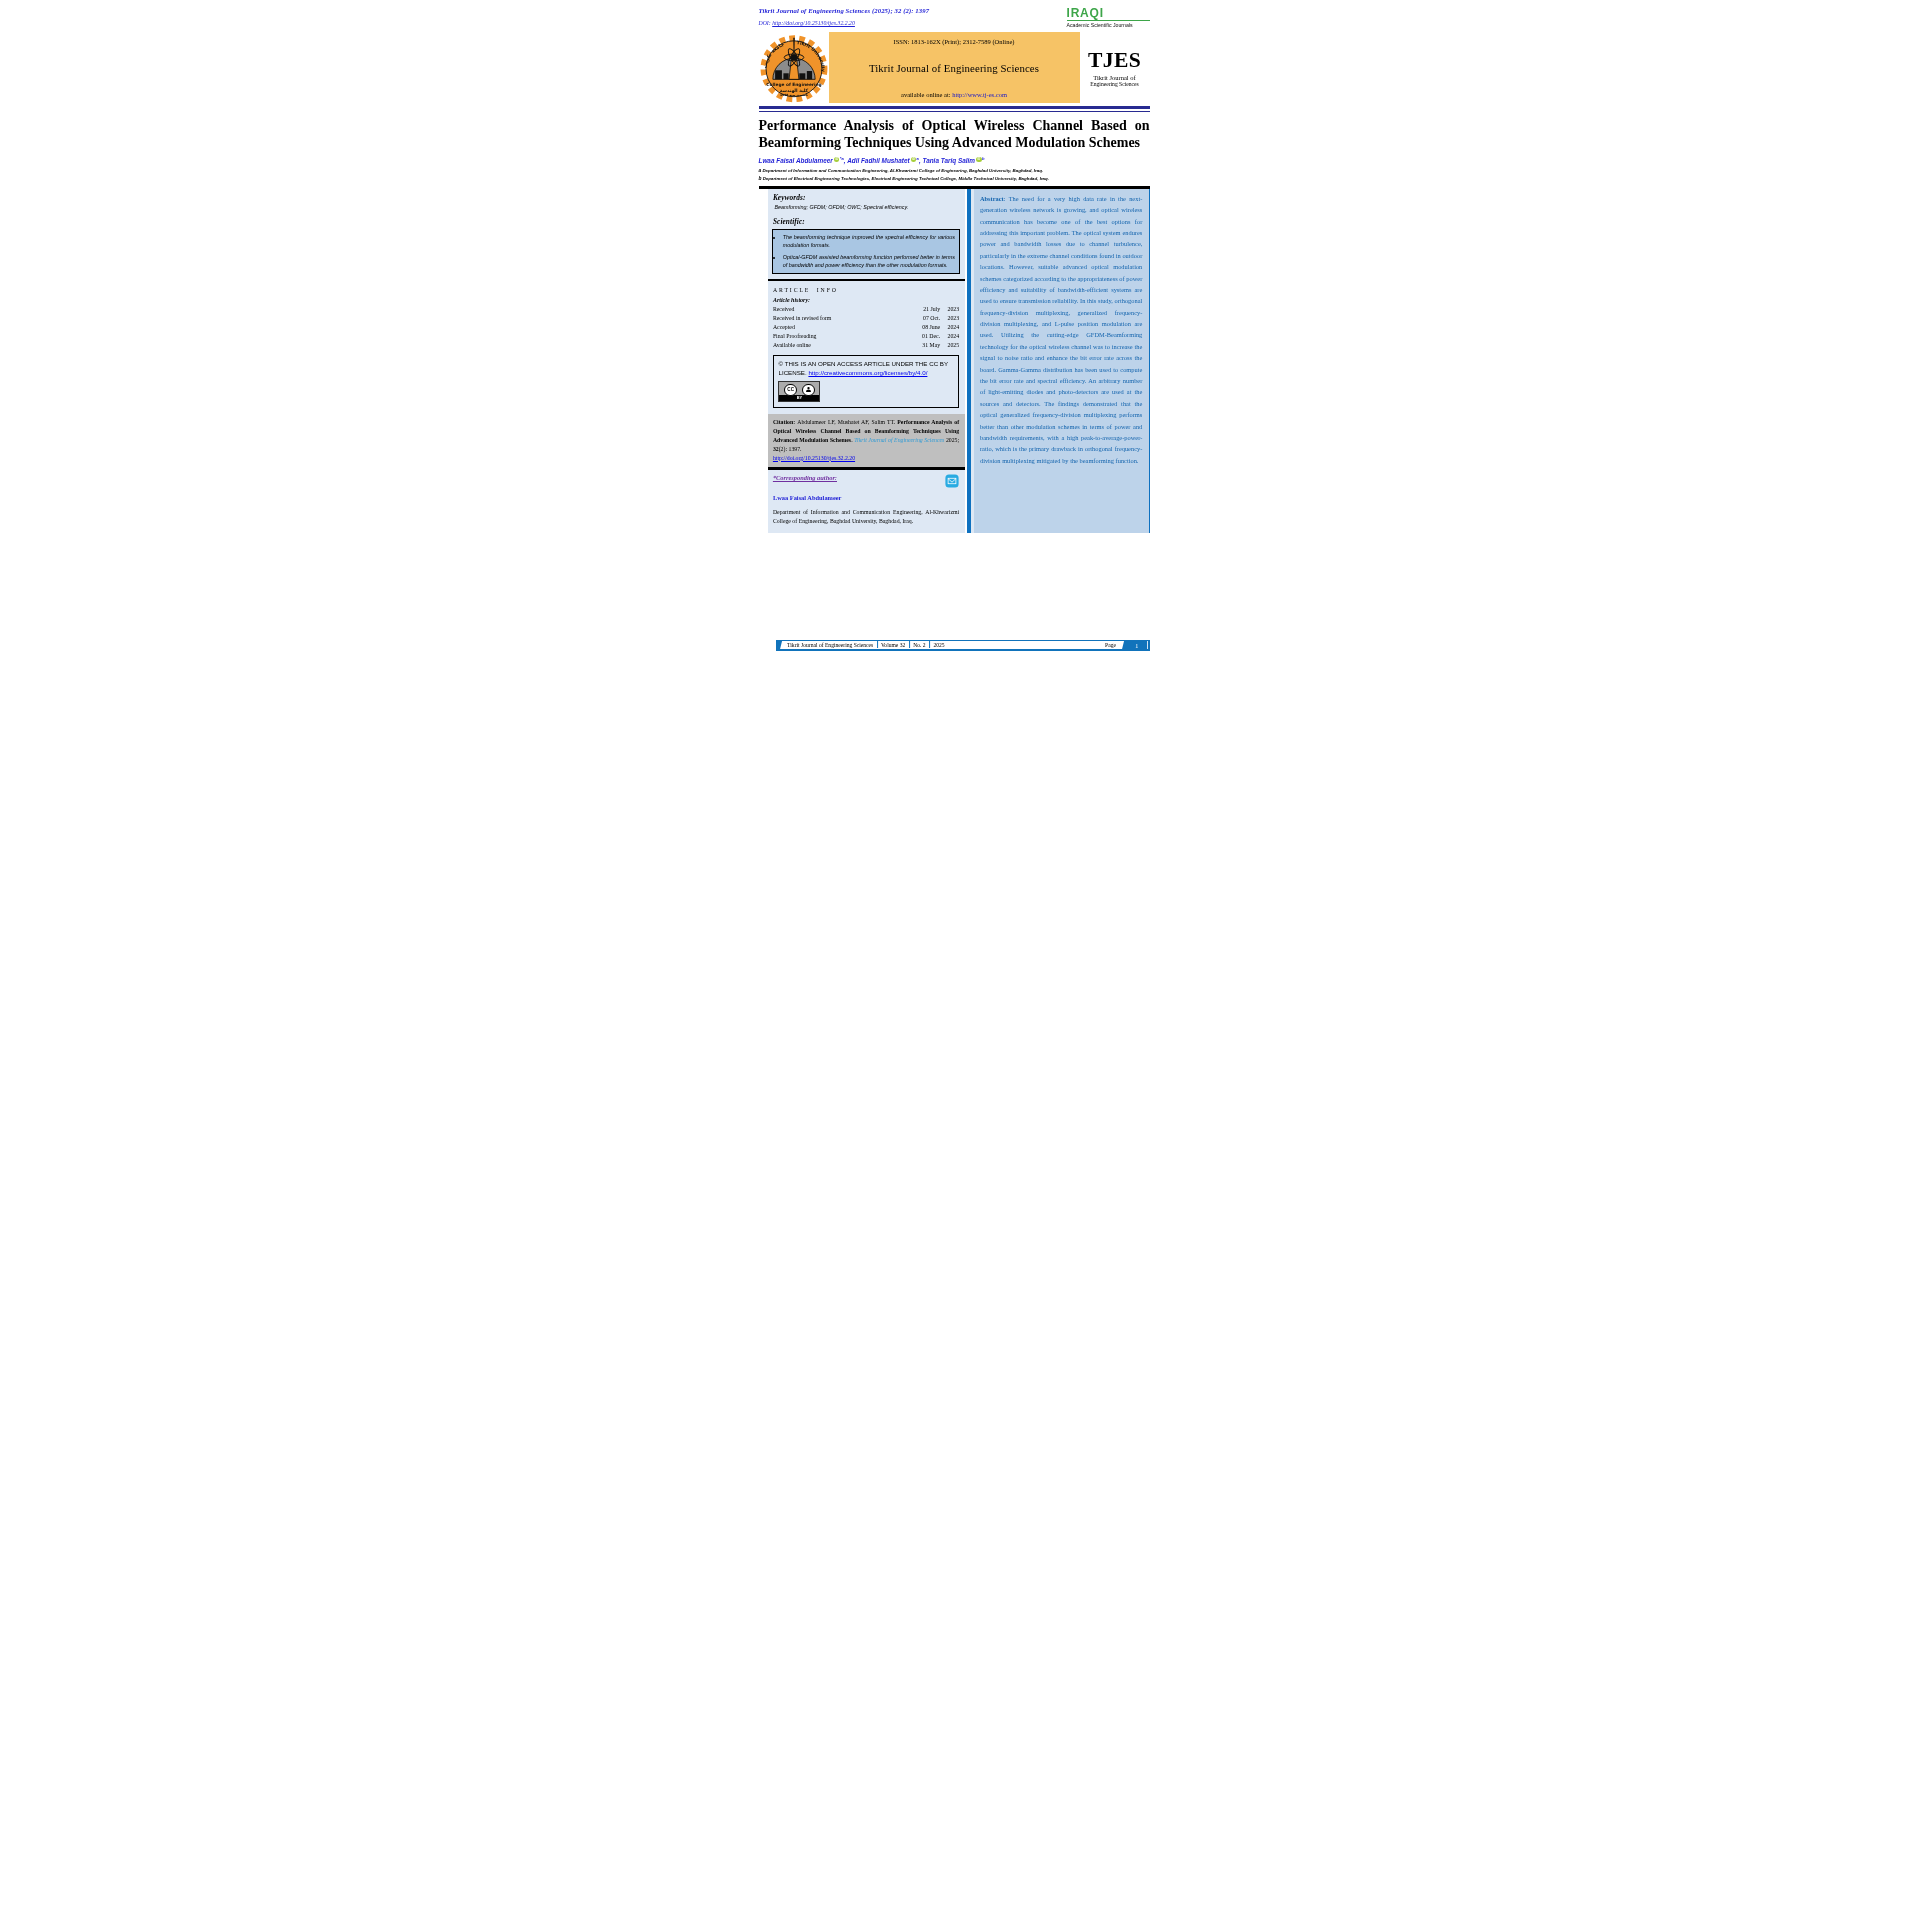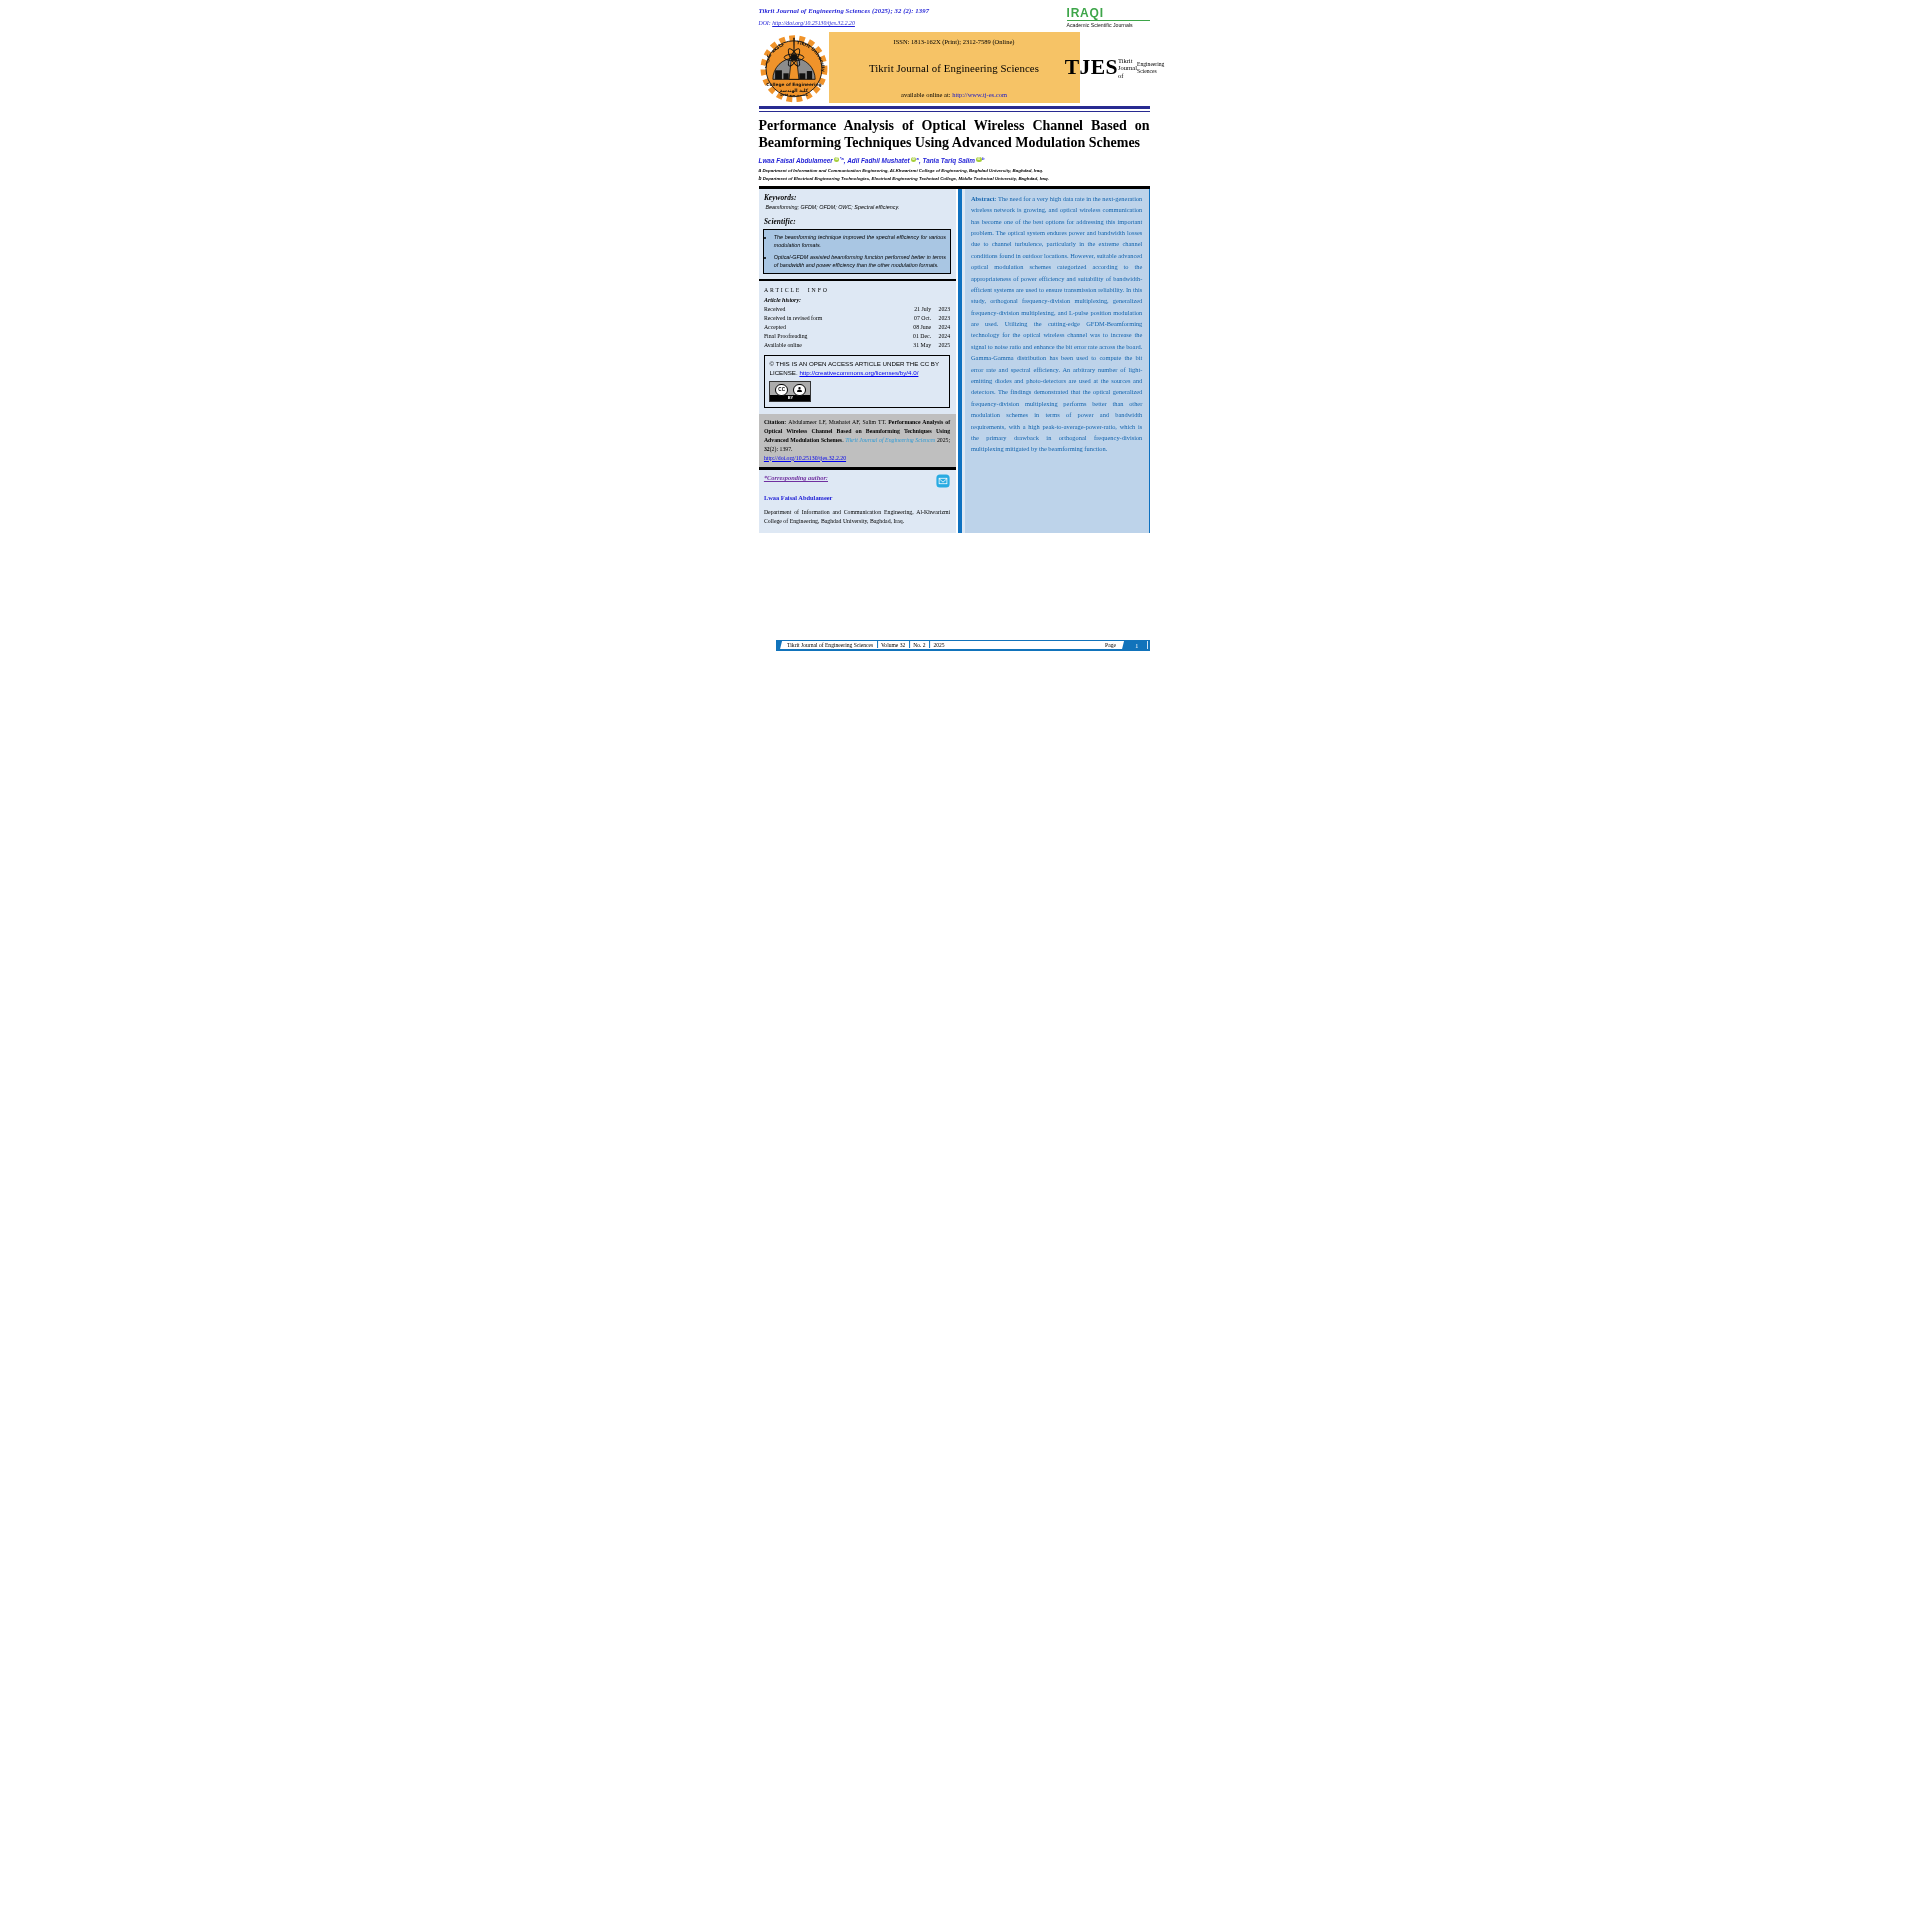--- a/index.html
+++ b/index.html
@@ -21,21 +21,21 @@
 
   
   .banner-row{display:flex;align-items:stretch;margin:4.6px 45px 0 42px;height:71px;}
   .uni-logo{width:70px;display:flex;align-items:center;justify-content:center;background:#fff;}
   .banner{flex:1;background:#F6C366;text-align:center;display:flex;flex-direction:column;
           justify-content:space-between;padding:5.4px 2.3px 5.4px;}
   .banner-issn{font-size:6.5px;}
   .banner-title{font-size:10.8px;letter-spacing:0.1px;}
   .banner-avail{font-size:6.5px;}
   .banner-avail a{color:#1414CC;text-decoration:none;}
-  .tjes-box{width:70px;background:#fff;display:flex;flex-direction:row;align-items:center;
+  .tjes-box{width:70px;background:#fff;display:flex;flex-direction:column;align-items:center;
             justify-content:center;line-height:1.15;}
   .tjes-abbr{font-size:21.6px;font-weight:600;letter-spacing:0.4px;}
   .tjes-l1{font-size:6.5px;margin-top:0.8px;}
   .tjes-l2{font-size:5.6px;}
 
   .rule-navy{height:3.1px;background:#282A91;margin:3.1px 45px 0 42px;}
   .rule-navy-thin{height:0.8px;background:#282A91;margin:1.2px 45px 0 42px;}
 
   
   .art-title{margin:7px 45px 0 42px;font-size:14px;font-weight:bold;line-height:1.16;
@@ -47,21 +47,21 @@
          justify-content:center;vertical-align:super;margin:0 0.4px 0 1.2px;}
   .sup{vertical-align:super;font-size:4.2px;}
   .affils{margin:3.1px 45px 0 42px;font-family:"Liberation Sans",sans-serif;font-style:italic;
           font-weight:600;font-size:4.4px;line-height:1.55;}
   .affils b{font-size:4.8px;}
 
   .rule-black{height:2.7px;background:#000;margin:3.1px 45px 0 42px;}
 
   
   .cols{display:flex;align-items:stretch;margin:0 45px 0 42px;}
-  .col-left{width:197px;background:#DEE8F4;padding:3.9px 5.4px 6.2px;box-sizing:border-box;}
+  .col-left{width:197px;background:#DEE8F4;padding:3.9px 5.4px 6.2px;box-sizing:border-box;margin-left:9px;}
   .col-gap{width:2.7px;background:#fff;}
   .col-right{flex:1;display:flex;align-items:stretch;}
   .abs-bar{width:3.9px;background:#0E71C0;}
   .abs-gap{width:2.7px;background:#DEE8F4;}
   .abs-content{flex:1;background:#BDD3EA;padding:3.9px 6.2px 6.2px;box-sizing:border-box;
                border-right:1.5px solid #0E71C0;}
   .abs-content p{margin:0;font-size:6.4px;line-height:1.78;text-align:justify;color:#1565AE;}
   .abs-content b{color:#1565AE;}
 
   .kw-head,.hl-head{font-weight:bold;font-style:italic;font-size:7.3px;letter-spacing:0.1px;}

